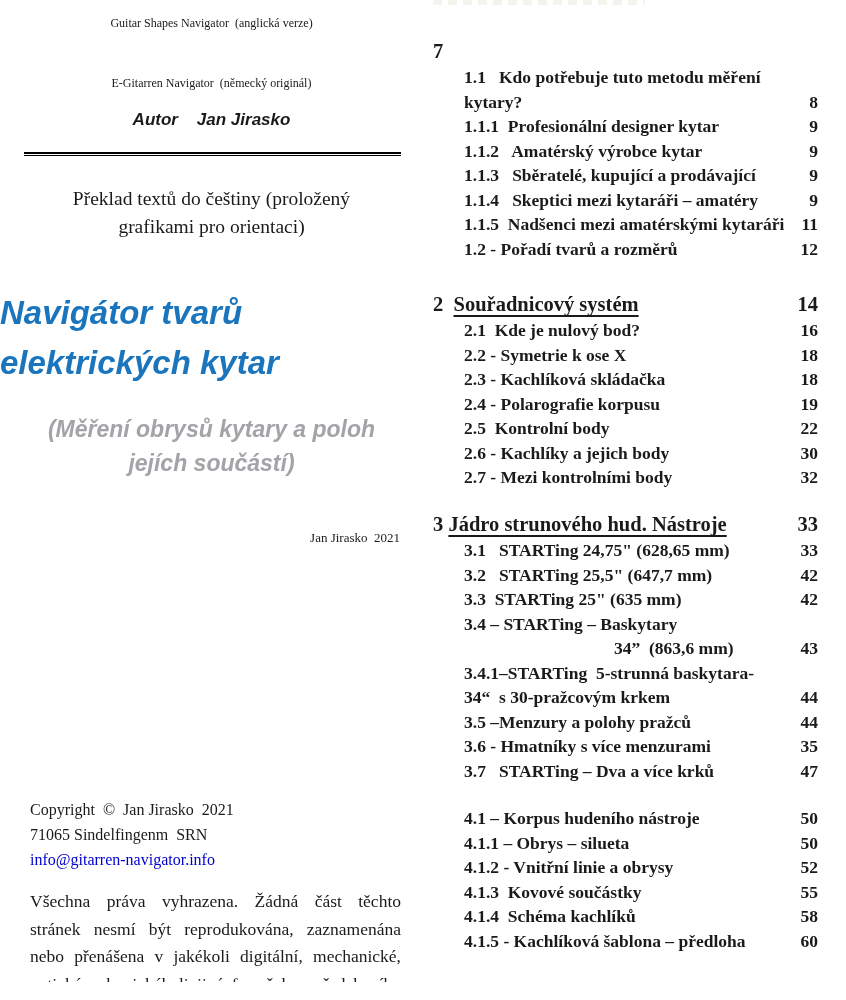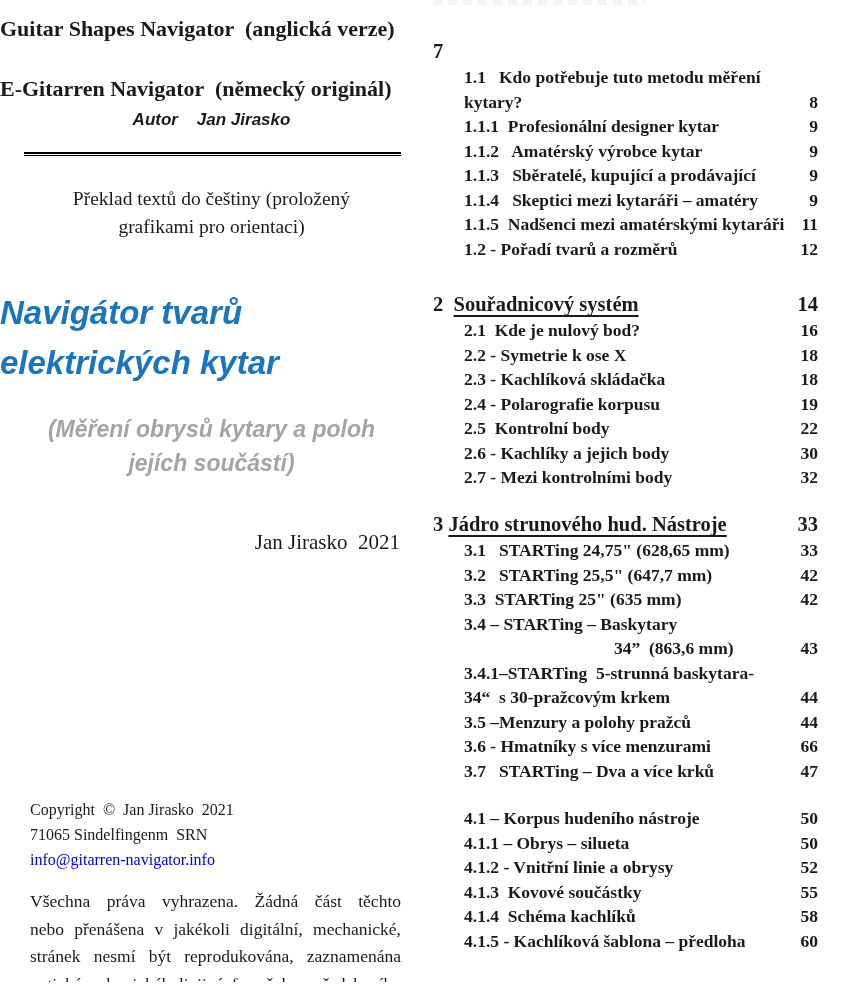--- a/index.html
+++ b/index.html
@@ -15,22 +15,22 @@
     background:#ffffff;
     overflow:hidden;
     font-family:"Liberation Serif","DejaVu Serif",serif;
     color:var(--ink);
   }
   .abs{position:absolute;}
 
   
   .left-col{left:0;top:0;width:423px;height:1000px;}
   .heading-line{
-    width:423px;text-align:left;
-    font-weight:bold;font-size:22px;white-space:pre;
+    width:423px;text-align:center;
+    font-weight:normal;font-size:12px;white-space:pre;
   }
   .heading-en{top:16px;}
   .heading-de{top:76px;}
   .author-line{
     top:110px;width:423px;text-align:center;
     font-family:"Liberation Sans","DejaVu Sans",sans-serif;
     font-weight:bold;font-style:italic;font-size:17px;white-space:pre;
   }
   .double-rule{
     left:24px;top:152px;width:377px;height:4px;
@@ -47,21 +47,21 @@
     font-size:33px;line-height:50px;color:var(--title-blue);
   }
   .subtitle{
     top:412px;width:423px;text-align:center;
     font-family:"Liberation Sans","DejaVu Sans",sans-serif;
     font-weight:bold;font-style:italic;
     font-size:23px;line-height:34px;color:var(--subtitle-gray);
   }
   .author-year{
     top:530px;left:0;width:400px;text-align:right;
-    font-size:21px;white-space:pre;
+    font-size:13px;white-space:pre;
   }
   .copyright-block{
     top:797px;left:30px;width:380px;
     font-size:16px;line-height:25px;
   }
   .copyright-block div{white-space:pre;}
   .email-link{
     color:var(--link-blue);cursor:pointer;
   }
   .rights-block{
@@ -130,22 +130,22 @@
   <div class="abs author-year">Jan Jirasko  2021</div>
 
   <div class="abs copyright-block">
     <div>Copyright  ©  Jan Jirasko  2021</div>
     <div>71065 Sindelfingenm  SRN</div>
     <div><span class="email-link">info@gitarren-navigator.info</span></div>
   </div>
 
   <div class="abs rights-block">
     <div class="rights-line">Všechna práva vyhrazena. Žádná část těchto</div>
+    <div class="rights-line">stránek nesmí být reprodukována, zaznamenána</div>
     <div class="rights-line">nebo přenášena v jakékoli digitální, mechanické,</div>
-    <div class="rights-line">stránek nesmí být reprodukována, zaznamenána</div>
     <div class="rights-line">optické nebo jakékoli jiné formě bez předchozího</div>
   </div>
 </div>
 
 <div class="abs toc" id="toc">
     <div class="toc-section" style="top: 38px;">
       <div class="toc-header"><span class="t-page">7</span></div>
       <div class="toc-row"><span class="r-text">1.1   Kdo potřebuje tuto metodu měření</span><span class="r-page"></span></div>
       <div class="toc-row"><span class="r-text">kytary?</span><span class="r-page">8</span></div>
       <div class="toc-row"><span class="r-text">1.1.1  Profesionální designer kytar</span><span class="r-page">9</span></div>
@@ -168,21 +168,21 @@
     <div class="toc-section" style="top: 511px;">
       <div class="toc-header"><span><span>3 </span><span class="t-title">Jádro strunového hud. Nástroje</span></span><span class="t-page">33</span></div>
       <div class="toc-row"><span class="r-text">3.1   STARTing 24,75" (628,65 mm)</span><span class="r-page">33</span></div>
       <div class="toc-row"><span class="r-text">3.2   STARTing 25,5" (647,7 mm)</span><span class="r-page">42</span></div>
       <div class="toc-row"><span class="r-text">3.3  STARTing 25" (635 mm)</span><span class="r-page">42</span></div>
       <div class="toc-row"><span class="r-text">3.4 – STARTing – Baskytary</span><span class="r-page"></span></div>
       <div class="toc-row indent1"><span class="r-text">34”  (863,6 mm)</span><span class="r-page">43</span></div>
       <div class="toc-row"><span class="r-text">3.4.1–STARTing  5-strunná baskytara-</span><span class="r-page"></span></div>
       <div class="toc-row"><span class="r-text">34“  s 30-pražcovým krkem</span><span class="r-page">44</span></div>
       <div class="toc-row"><span class="r-text">3.5 –Menzury a polohy pražců</span><span class="r-page">44</span></div>
-      <div class="toc-row"><span class="r-text">3.6 - Hmatníky s více menzurami</span><span class="r-page">66</span></div>
+      <div class="toc-row"><span class="r-text">3.6 - Hmatníky s více menzurami</span><span class="r-page">35</span></div>
       <div class="toc-row"><span class="r-text">3.7   STARTing – Dva a více krků</span><span class="r-page">47</span></div>
     </div>
     <div class="toc-section" style="top: 806px;">
       <div class="toc-row"><span class="r-text">4.1 – Korpus hudeního nástroje</span><span class="r-page">50</span></div>
       <div class="toc-row"><span class="r-text">4.1.1 – Obrys – silueta</span><span class="r-page">50</span></div>
       <div class="toc-row"><span class="r-text">4.1.2 - Vnitřní linie a obrysy</span><span class="r-page">52</span></div>
       <div class="toc-row"><span class="r-text">4.1.3  Kovové součástky</span><span class="r-page">55</span></div>
       <div class="toc-row"><span class="r-text">4.1.4  Schéma kachlíků</span><span class="r-page">58</span></div>
       <div class="toc-row"><span class="r-text">4.1.5 - Kachlíková šablona – předloha</span><span class="r-page">60</span></div>
     </div>

